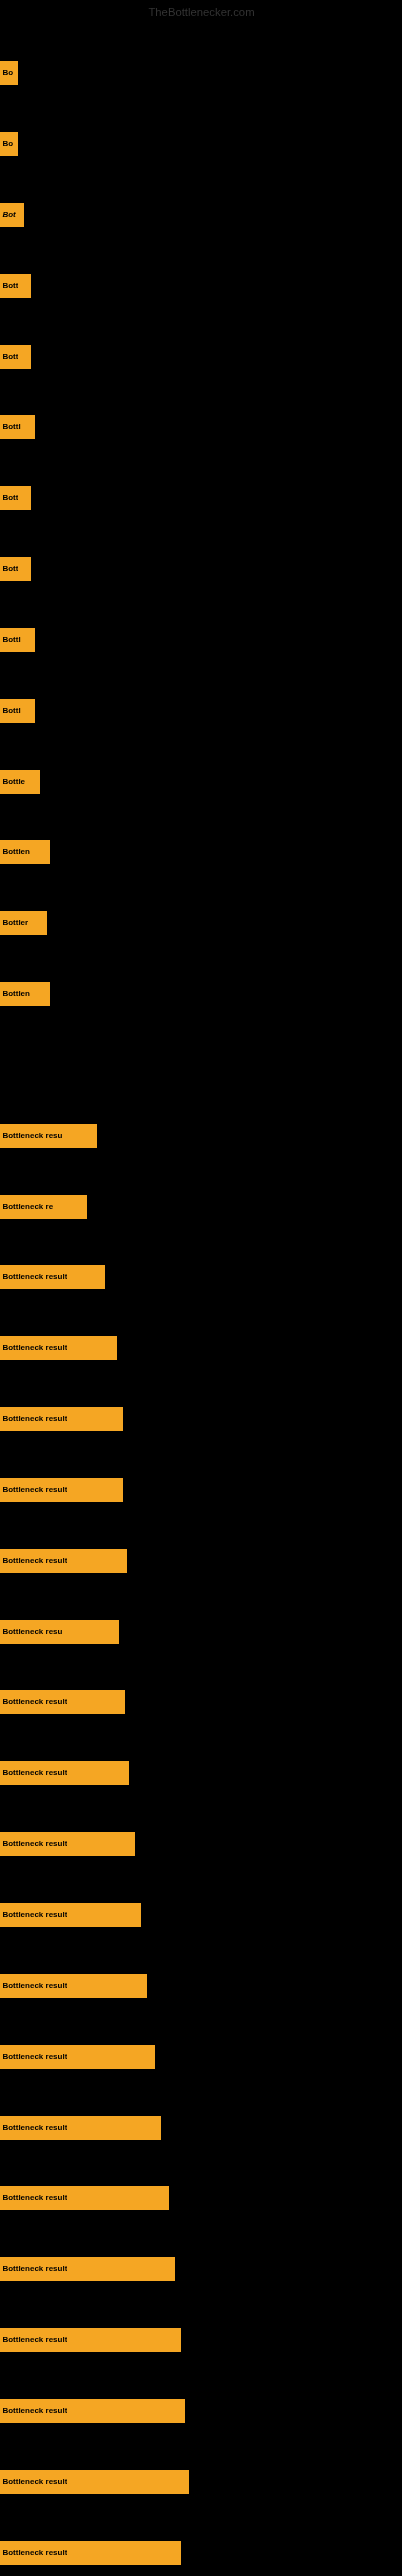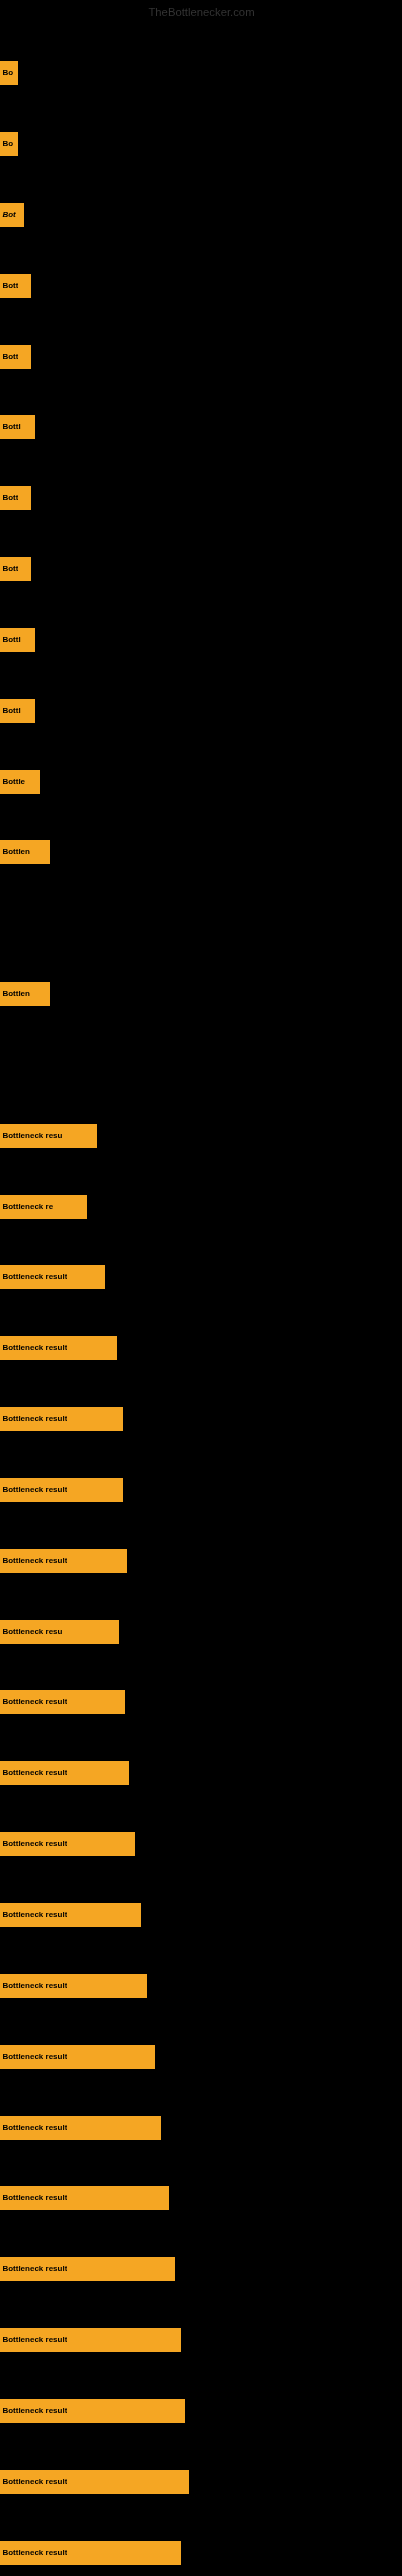--- a/index.html
+++ b/index.html
@@ -81,20 +81,25 @@
     <div style="position: absolute; top: 733px; left: 0px; width: 322px; height: 48px; display: flex; align-items: center;">
       <div style="background-color: rgb(245, 166, 35); width: 40px; height: 24px; display: flex; align-items: center; padding-left: 2.4px; position: absolute; left: 0px;">
         <span style="color: rgb(0, 0, 0); font-size: 8px; font-weight: bold; white-space: nowrap; overflow: hidden; max-width: 37px;">Bottle</span>
       </div>
     </div>
     <div style="position: absolute; top: 803px; left: 0px; width: 403px; height: 48px; display: flex; align-items: center;">
       <div style="background-color: rgb(245, 166, 35); width: 50px; height: 24px; display: flex; align-items: center; padding-left: 2.4px; position: absolute; left: 0px;">
         <span style="color: rgb(0, 0, 0); font-size: 8px; font-weight: bold; white-space: nowrap; overflow: hidden; max-width: 47px;">Bottlen</span>
       </div>
     </div>
+    <div style="position: absolute; top: 874px; left: 0px; width: 403px; height: 48px; display: flex; align-items: center;">
+      <div style="background-color: rgb(245, 166, 35); width: 47px; height: 24px; display: flex; align-items: center; padding-left: 2.4px; position: absolute; left: 0px;">
+        <span style="color: rgb(0, 0, 0); font-size: 8px; font-weight: bold; white-space: nowrap; overflow: hidden; max-width: 43px;">Bottler</span>
+      </div>
+    </div>
     <div style="position: absolute; top: 945px; left: 0px; width: 403px; height: 48px; display: flex; align-items: center;">
       <div style="background-color: rgb(245, 166, 35); width: 50px; height: 24px; display: flex; align-items: center; padding-left: 2.4px; position: absolute; left: 0px;">
         <span style="color: rgb(0, 0, 0); font-size: 8px; font-weight: bold; white-space: nowrap; overflow: hidden; max-width: 47px;">Bottlen</span>
       </div>
     </div>
     <div style="position: absolute; top: 1087px; left: 0px; width: 403px; height: 48px; display: flex; align-items: center;">
       <div style="background-color: rgb(245, 166, 35); width: 97px; height: 24px; display: flex; align-items: center; padding-left: 2.4px; position: absolute; left: 0px;">
         <span style="color: rgb(0, 0, 0); font-size: 8px; font-weight: bold; white-space: nowrap; overflow: hidden; max-width: 93px;">Bottleneck resu</span>
       </div>
     </div>

